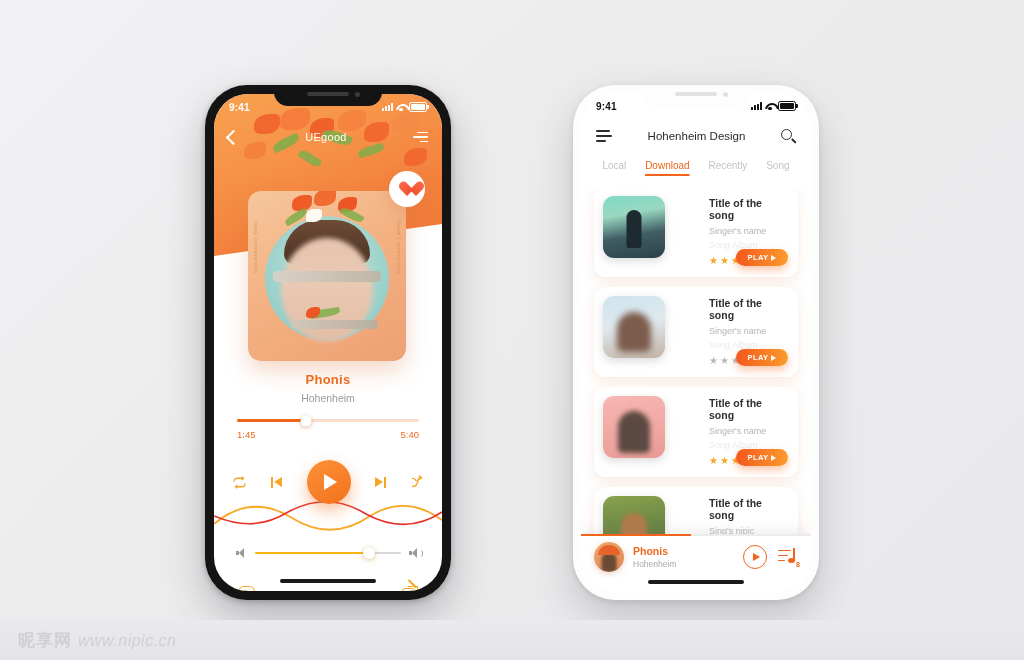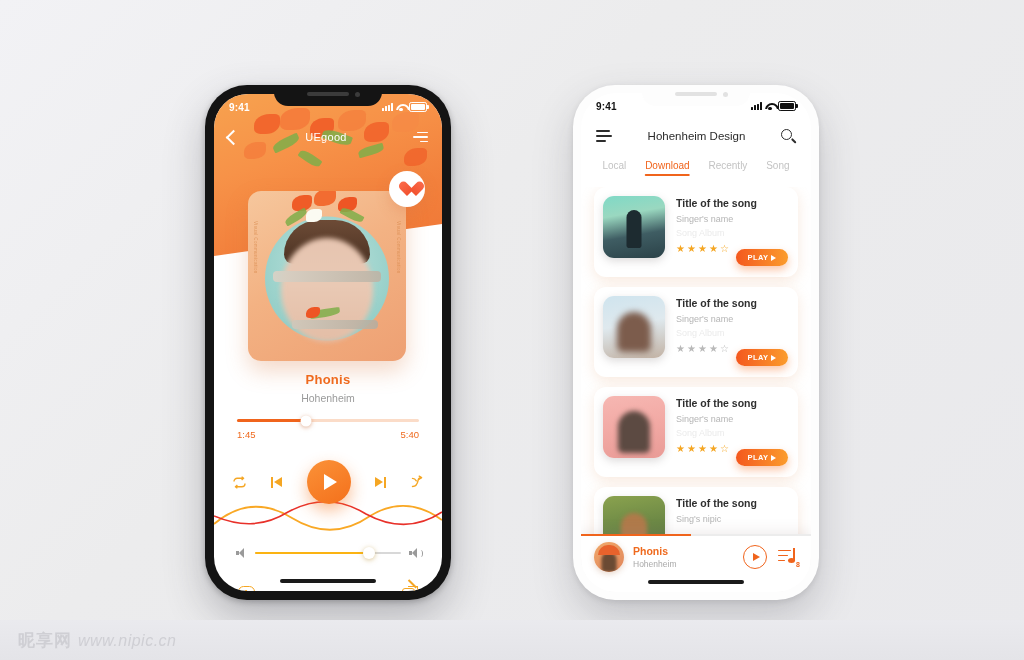--- a/index.html
+++ b/index.html
@@ -265,21 +265,21 @@
   .rp-tab.active{color:#f0641c;font-weight:normal;}
   .rp-tab.active::after{
     content:"";position:absolute;left:50%;transform:translateX(-50%);bottom:0;
     width:100%;height:2px;border-radius:2px;background:#f0641c;
   }
 
   .rp-list{position:absolute;top:94px;left:0;right:0;bottom:0;overflow:hidden;z-index:10;}
   .song-card{
     position:relative;margin:0 13px 10px 13px;height:90px;border-radius:12px;background:#fff;
     box-shadow:0 4px 14px rgba(226,160,110,.22);
-    display:flex;align-items:flex-start;padding:9px;box-sizing:border-box;
+    display:flex;align-items:flex-start;padding:9px;box-sizing:border-box;gap:33px;
   }
   .song-thumb{
     width:62px;height:62px;border-radius:11px;flex:none;overflow:hidden;position:relative;
     box-shadow:0 3px 9px rgba(100,90,90,.22);
   }
   .song-meta{margin-left:11px;flex:1;min-width:0;padding-top:1px;}
   .song-title{font-size:10.5px;font-weight:bold;color:#2f2f2f;}
   .song-singer{font-size:9px;color:#b5b5b5;margin-top:5px;}
   .song-album{font-size:9px;color:#ebebeb;margin-top:4px;}
   .stars{display:flex;gap:2px;margin-top:6px;font-size:10px;line-height:1;}

